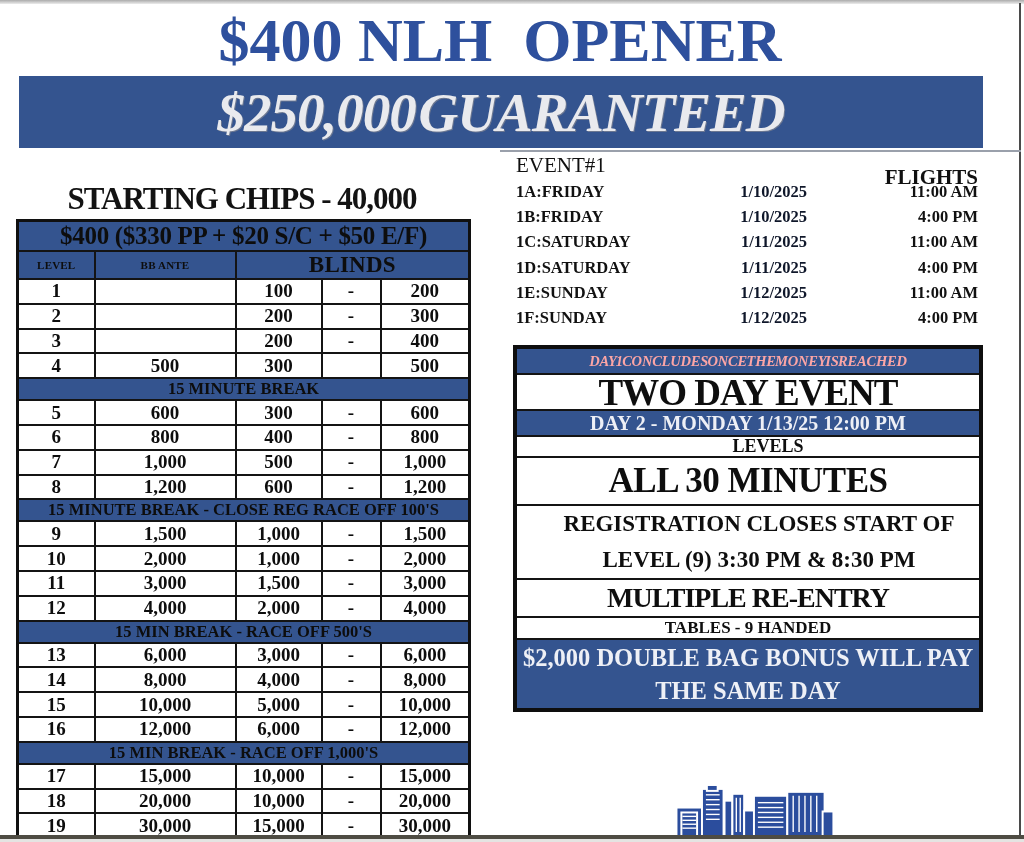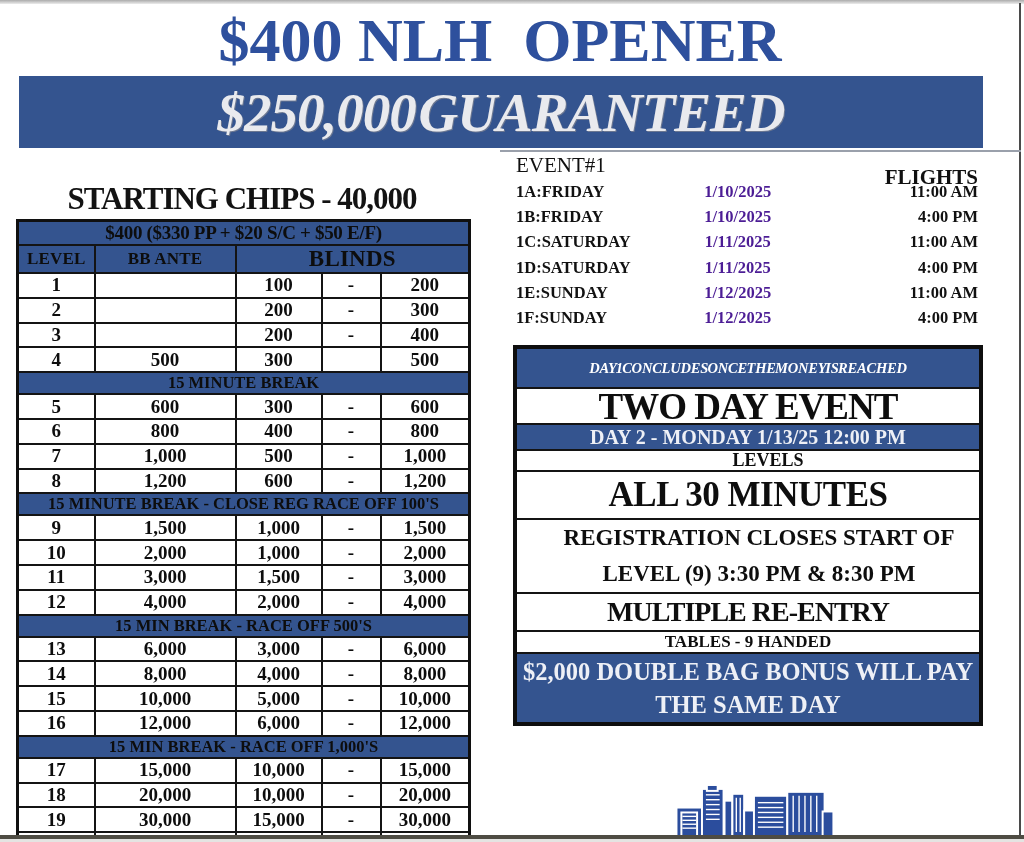--- a/index.html
+++ b/index.html
@@ -41,50 +41,50 @@
   table.structure {
     position:absolute; left:16px; top:219px; width:452px;
     border-collapse:collapse; table-layout:fixed;
     border:3.5px solid #101010;
   }
   table.structure td {
     border:2.5px solid #141414; text-align:center; vertical-align:middle;
     font-weight:bold; font-size:19px; color:#0d0d0d; padding:0;
     overflow:hidden; white-space:nowrap;
   }
-  tr.buyin-row td { height:16px; font-size:19px; letter-spacing:-0.3px; }
-  tr.colhead-row td { height:25px; font-size:17px; letter-spacing:0.2px; }
+  tr.buyin-row td { height:16px; font-size:25px; letter-spacing:-0.3px; }
+  tr.colhead-row td { height:25px; font-size:11px; letter-spacing:0.2px; }
   tr.colhead-row td.blinds-head { font-size:23px; }
   tr.level-row td { height:24.8px; }
   tr.break-row td { height:22px; font-size:16.5px; letter-spacing:0px; }
   .blue-bg { background:#34548f; color:#eef0f6; }
 
   
   .flights-topline { position:absolute; left:500px; top:150px; width:521px; height:2px;
     background:#9aa0ab; }
   .flights-header { position:absolute; left:516px; top:153px; width:462px; height:24px; }
   .event-label { position:absolute; left:0; top:0; font-size:21px; font-weight:normal; color:#101010; }
   .flights-label { position:absolute; right:0; top:12px; font-size:21px; font-weight:bold; color:#101010; }
   .flights-list { position:absolute; left:516px; top:179px; width:462px; }
   .flight-row { display:flex; height:25.3px; align-items:center; }
   .f-name { width:33%; text-align:left;  font-size:16.5px; font-weight:bold; color:#111; }
-  .f-date { width:30%; text-align:center; font-size:16.5px; font-weight:bold; color:#4c1d95; }
+  .f-date { width:30%; text-align:right; font-size:16.5px; font-weight:bold; color:#0f172a; }
   .f-time { width:37%; text-align:right; font-size:16.5px; font-weight:bold; color:#111; }
 
   
   .info-box {
     position:absolute; left:513px; top:345px; width:470px;
     border:4px solid #0e0e0e; background:#ffffff;
     display:flex; flex-direction:column;
   }
   .info-sec { display:flex; align-items:center; justify-content:center;
     text-align:center; color:#0e0e0e; flex-direction:column; }
   .info-sec + .info-sec { border-top:2.5px solid #141414; }
-  .sec-note   { height:38px; font-size:14.5px; font-weight:bold; font-style:italic;
-                color:#ffffff; letter-spacing:-0.2px; word-spacing:-4px; }
+  .sec-note   { height:24px; font-size:14.5px; font-weight:bold; font-style:italic;
+                color:#fca5a5; letter-spacing:-0.2px; word-spacing:-4px; }
   .sec-twoday { height:36px; font-size:37px; font-weight:bold; letter-spacing:-1px; }
   .sec-day2   { height:26px; font-size:20px; font-weight:bold; color:#eef0f6; }
   .sec-levels { height:21px; font-size:18px; font-weight:bold;padding-left:40px; }
   .sec-all30  { height:48px; font-size:35px; font-weight:bold; letter-spacing:-0.5px; }
   .sec-reg    { height:74px; font-size:23px; font-weight:bold; line-height:36px;padding-left:22px; }
   .sec-reentry{ height:38px; font-size:28px; font-weight:bold; letter-spacing:-1px; }
   .sec-tables { height:22px; font-size:17px; font-weight:bold; }
   .sec-money  { height:22px; font-size:17px; font-weight:bold; }
   .sec-bonus  { height:70px; font-size:24.5px; font-weight:bold; color:#eef0f6; line-height:33px; }
 

